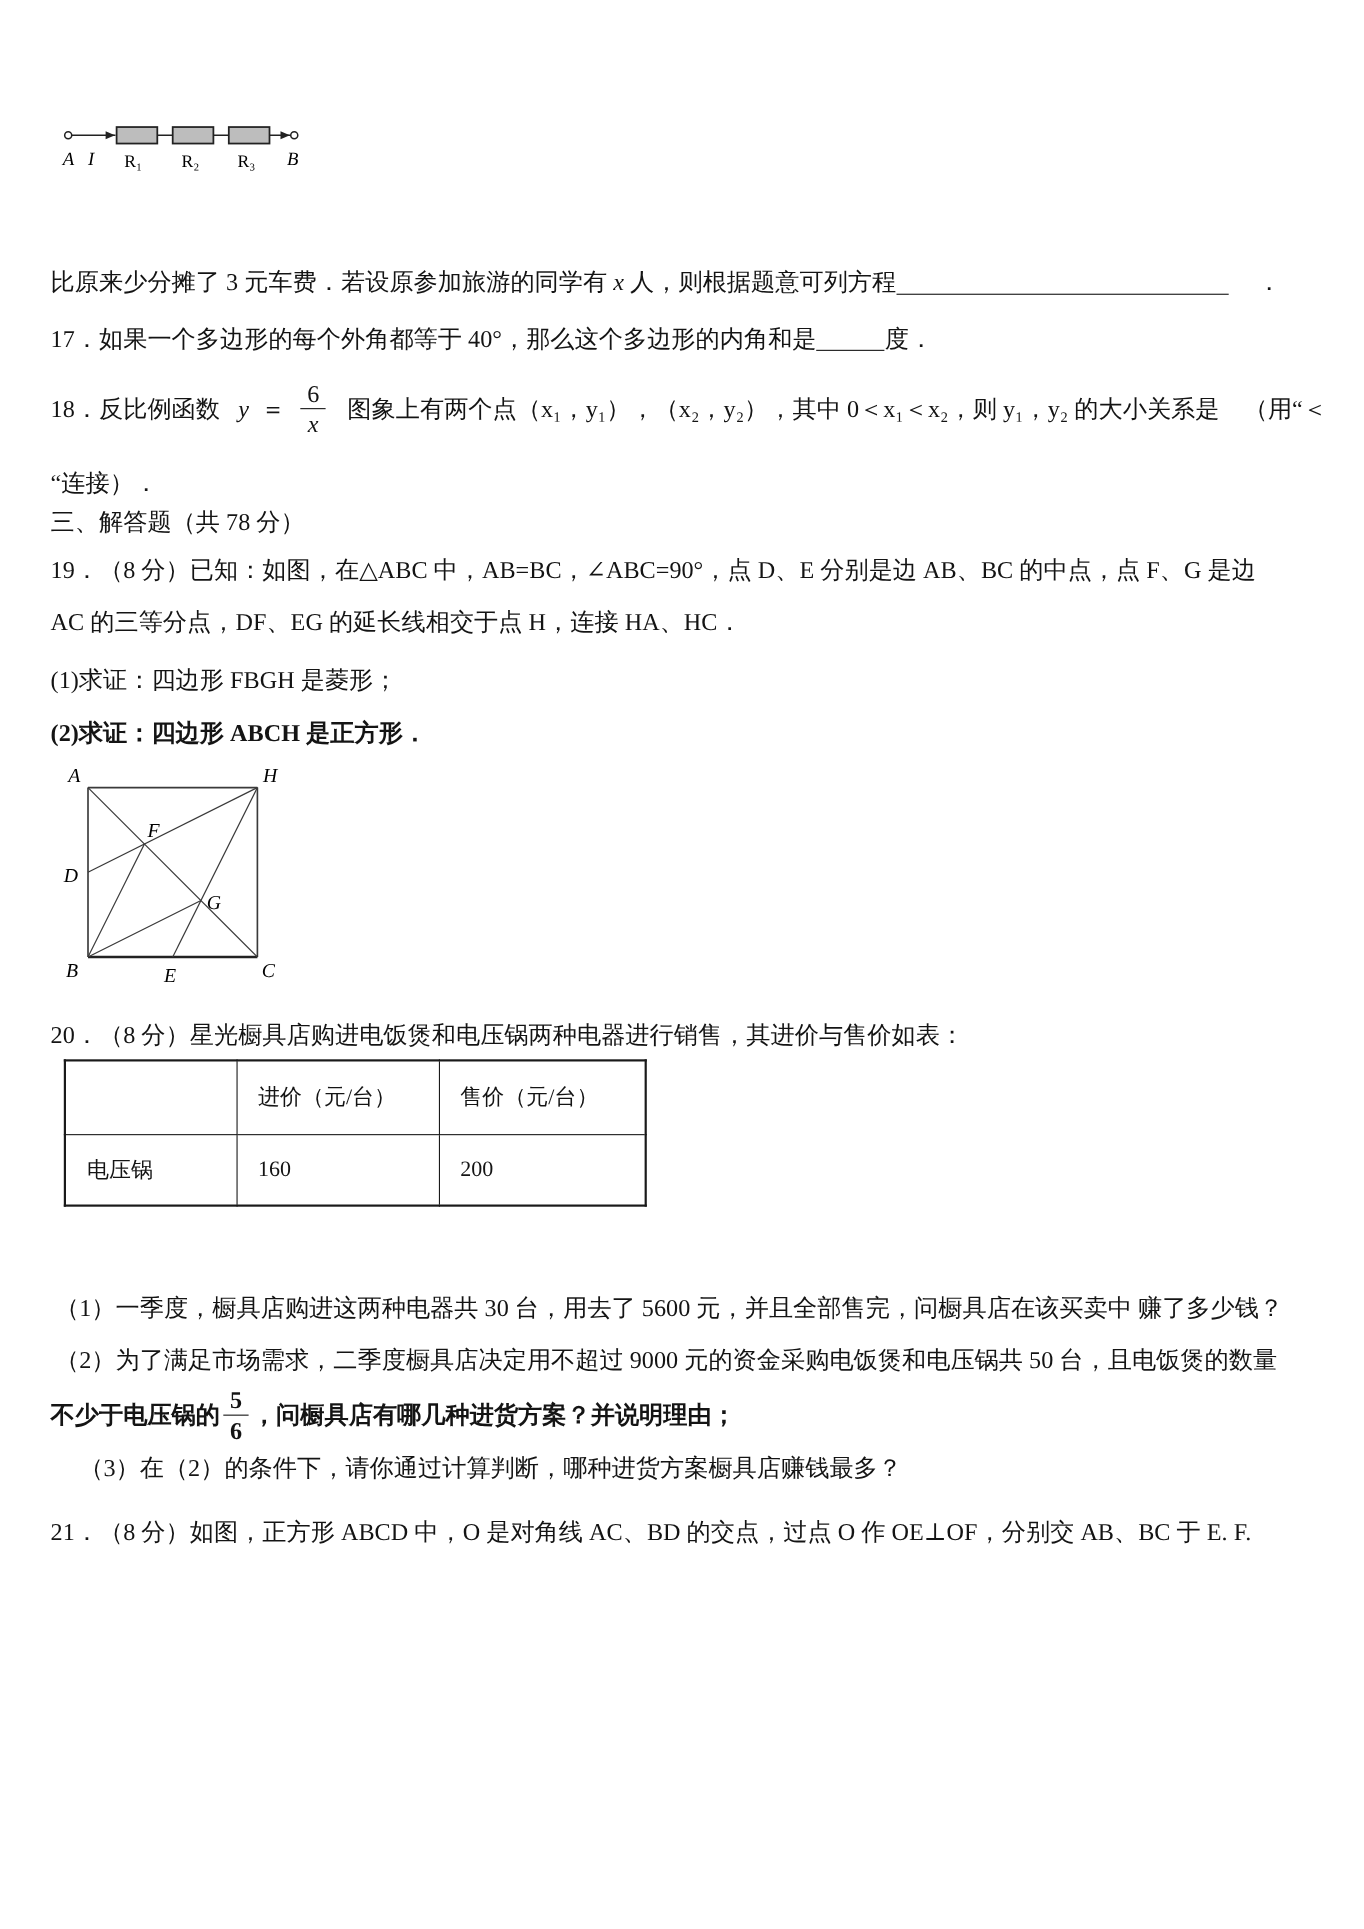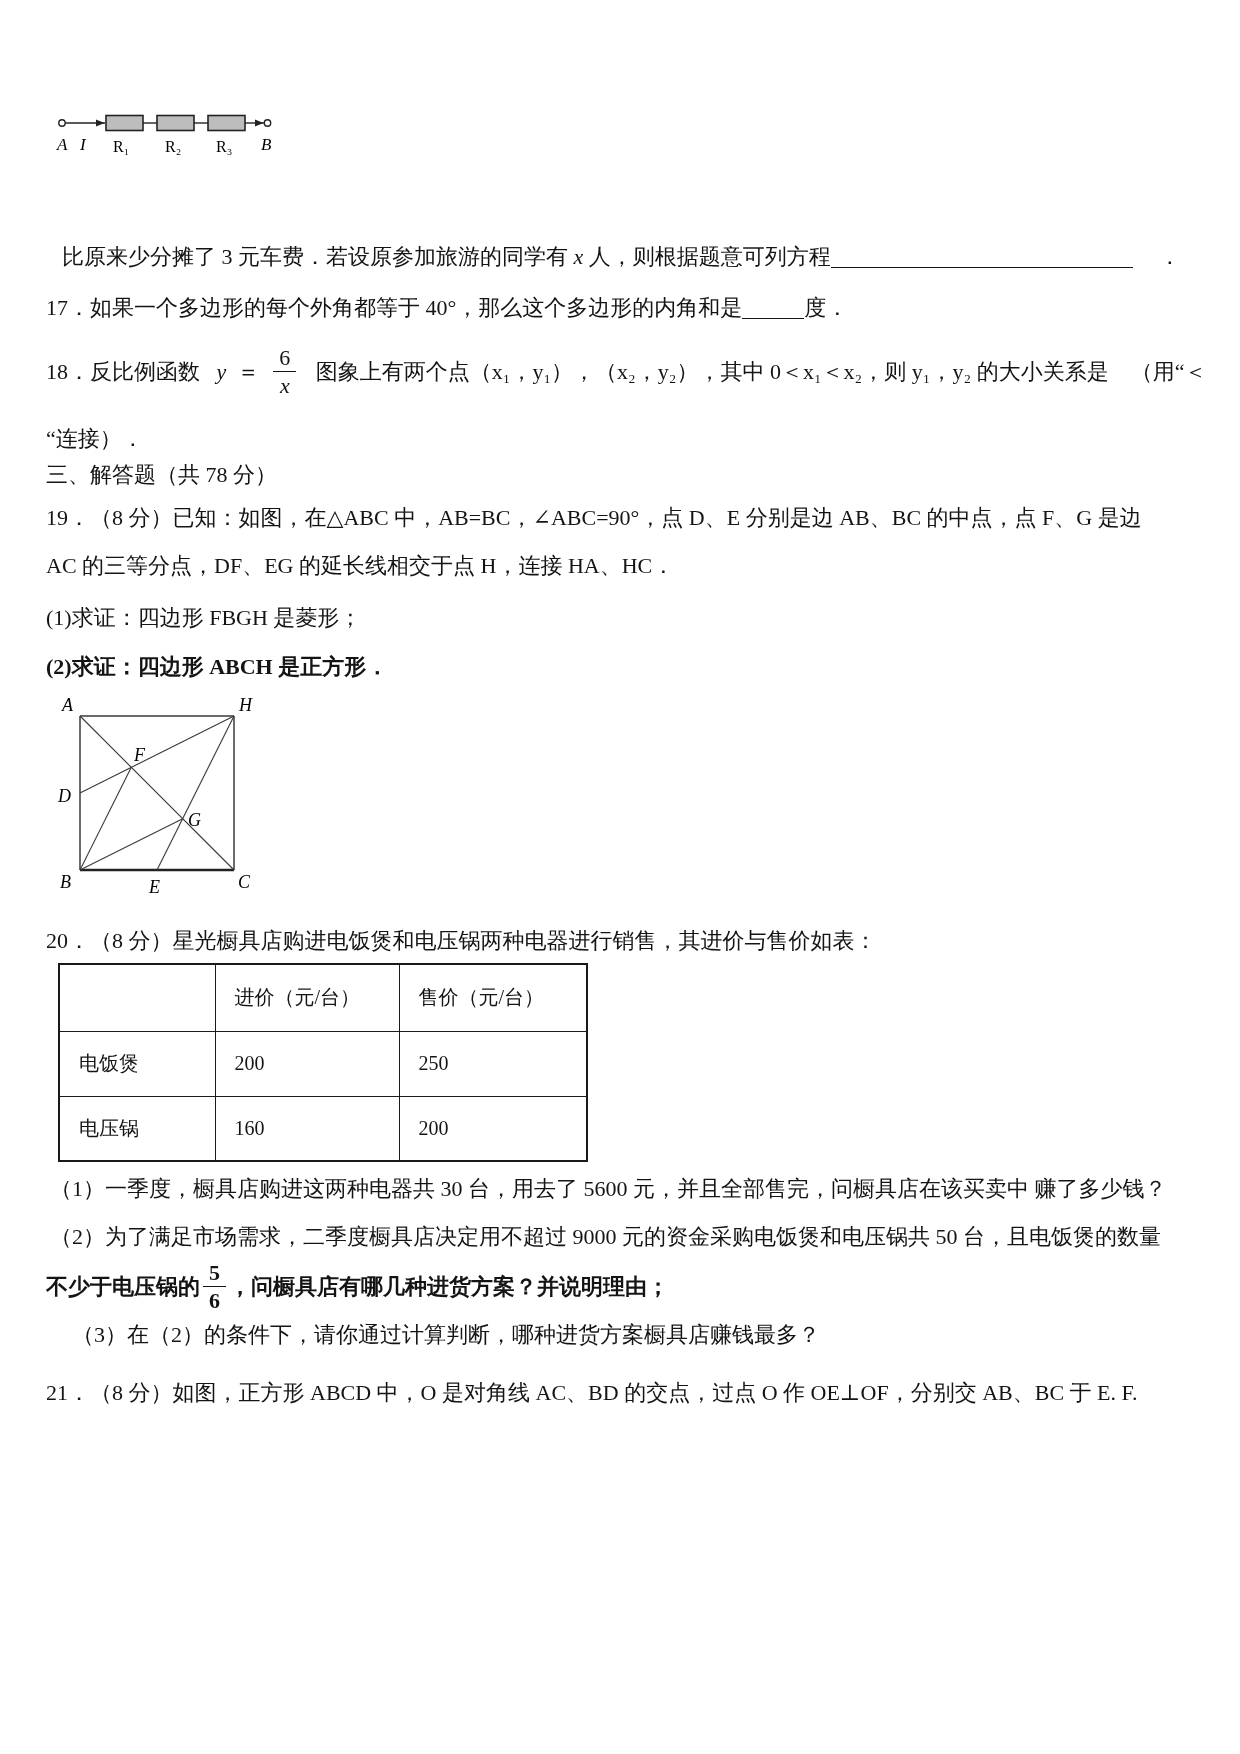--- a/index.html
+++ b/index.html
@@ -64,21 +64,21 @@
     <polygon points="200,13.4 208.5,17 200,20.6" fill="#222"></polygon>
     <circle cx="212.5" cy="17" r="3.2" fill="none" stroke="#222" stroke-width="1.4"></circle>
     <text x="2" y="44" font-size="17" font-style="italic">A</text>
     <text x="25" y="44" font-size="17" font-style="italic">I</text>
     <text x="58" y="46" font-size="16">R₁</text>
     <text x="110" y="46" font-size="16">R₂</text>
     <text x="161" y="46" font-size="16">R₃</text>
     <text x="206" y="44" font-size="17" font-style="italic">B</text>
   </svg>
 
-  <p class="line" style="top:240px;margin-left:16px;"><span>比原来少分摊了 3 元车费．若设原参加旅游的同学有 </span><span class="var">x</span><span> 人，则根据题意可列方程</span><span class="blank" style="width:302px;"></span><span style="margin-left:26px;">．</span></p>
+  <p class="line" style="top:240px;"><span>比原来少分摊了 3 元车费．若设原参加旅游的同学有 </span><span class="var">x</span><span> 人，则根据题意可列方程</span><span class="blank" style="width:302px;"></span><span style="margin-left:26px;">．</span></p>
 
   <p class="line" style="top:291px;"><span>17．如果一个多边形的每个外角都等于 </span><span>40°</span><span>，那么这个多边形的内角和是</span><span class="blank" style="width:62px;"></span><span>度．</span></p>
 
   <div class="line flexline" style="top:333px;height:76px;gap:11px;"><span>18．反比例函数 </span><span class="var">y</span><span>＝</span><span class="frac"><span class="num">6</span><span class="den var">x</span></span><span> 图象上有两个点（x₁，y₁），（x₂，y₂），其中 0＜x₁＜x₂，则 y₁，y₂ 的大小关系是</span><span class="blank" style="width:52px;"></span><span>（用“＜</span></div>
   <p class="line" style="top:422px;">“连接）．</p>
 
   <p class="line" style="top:458px;">三、解答题（共 78 分）</p>
 
   <p class="line" style="top:501px;">19．（8 分）已知：如图，在△ABC 中，AB=BC，∠ABC=90°，点 D、E 分别是边 AB、BC 的中点，点 F、G 是边</p>
   <p class="line" style="top:549px;">AC 的三等分点，DF、EG 的延长线相交于点 H，连接 HA、HC．</p>
@@ -119,25 +119,20 @@
         <col style="width:184px">
         <col style="width:188px">
       </colgroup>
     <tbody>
         <tr style="height:67px;">
       <td></td>
       <td>进价（元/台）</td>
       <td>售价（元/台）</td>
     </tr>
     <tr style="height:65px;">
-      <td>电饭煲</td>
-      <td>200</td>
-      <td>250</td>
-    </tr>
-    <tr style="height:65px;">
       <td>电压锅</td>
       <td>160</td>
       <td>200</td>
     </tr>
   </tbody>
     </table>
 
   <p class="line" style="top:1172px;left:50px;">（1）一季度，橱具店购进这两种电器共 30 台，用去了 5600 元，并且全部售完，问橱具店在该买卖中 赚了多少钱？</p>
   <p class="line" style="top:1220px;left:50px;">（2）为了满足市场需求，二季度橱具店决定用不超过 9000 元的资金采购电饭煲和电压锅共 50 台，且电饭煲的数量</p>
   <div class="line flexline" style="top:1248px;height:76px;font-weight:bold;"><span>不少于电压锅的</span><span class="frac"><span class="num">5</span><span class="den">6</span></span><span>，问橱具店有哪几种进货方案？并说明理由；</span></div>

